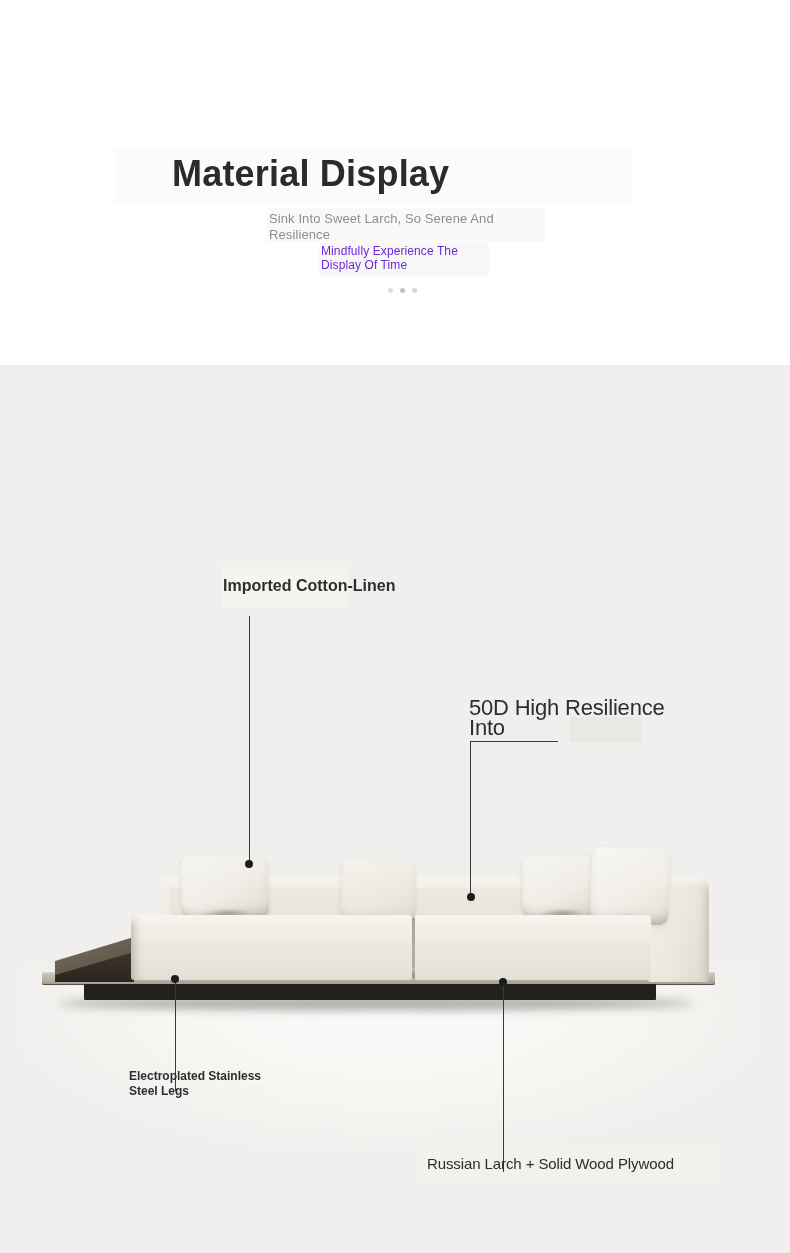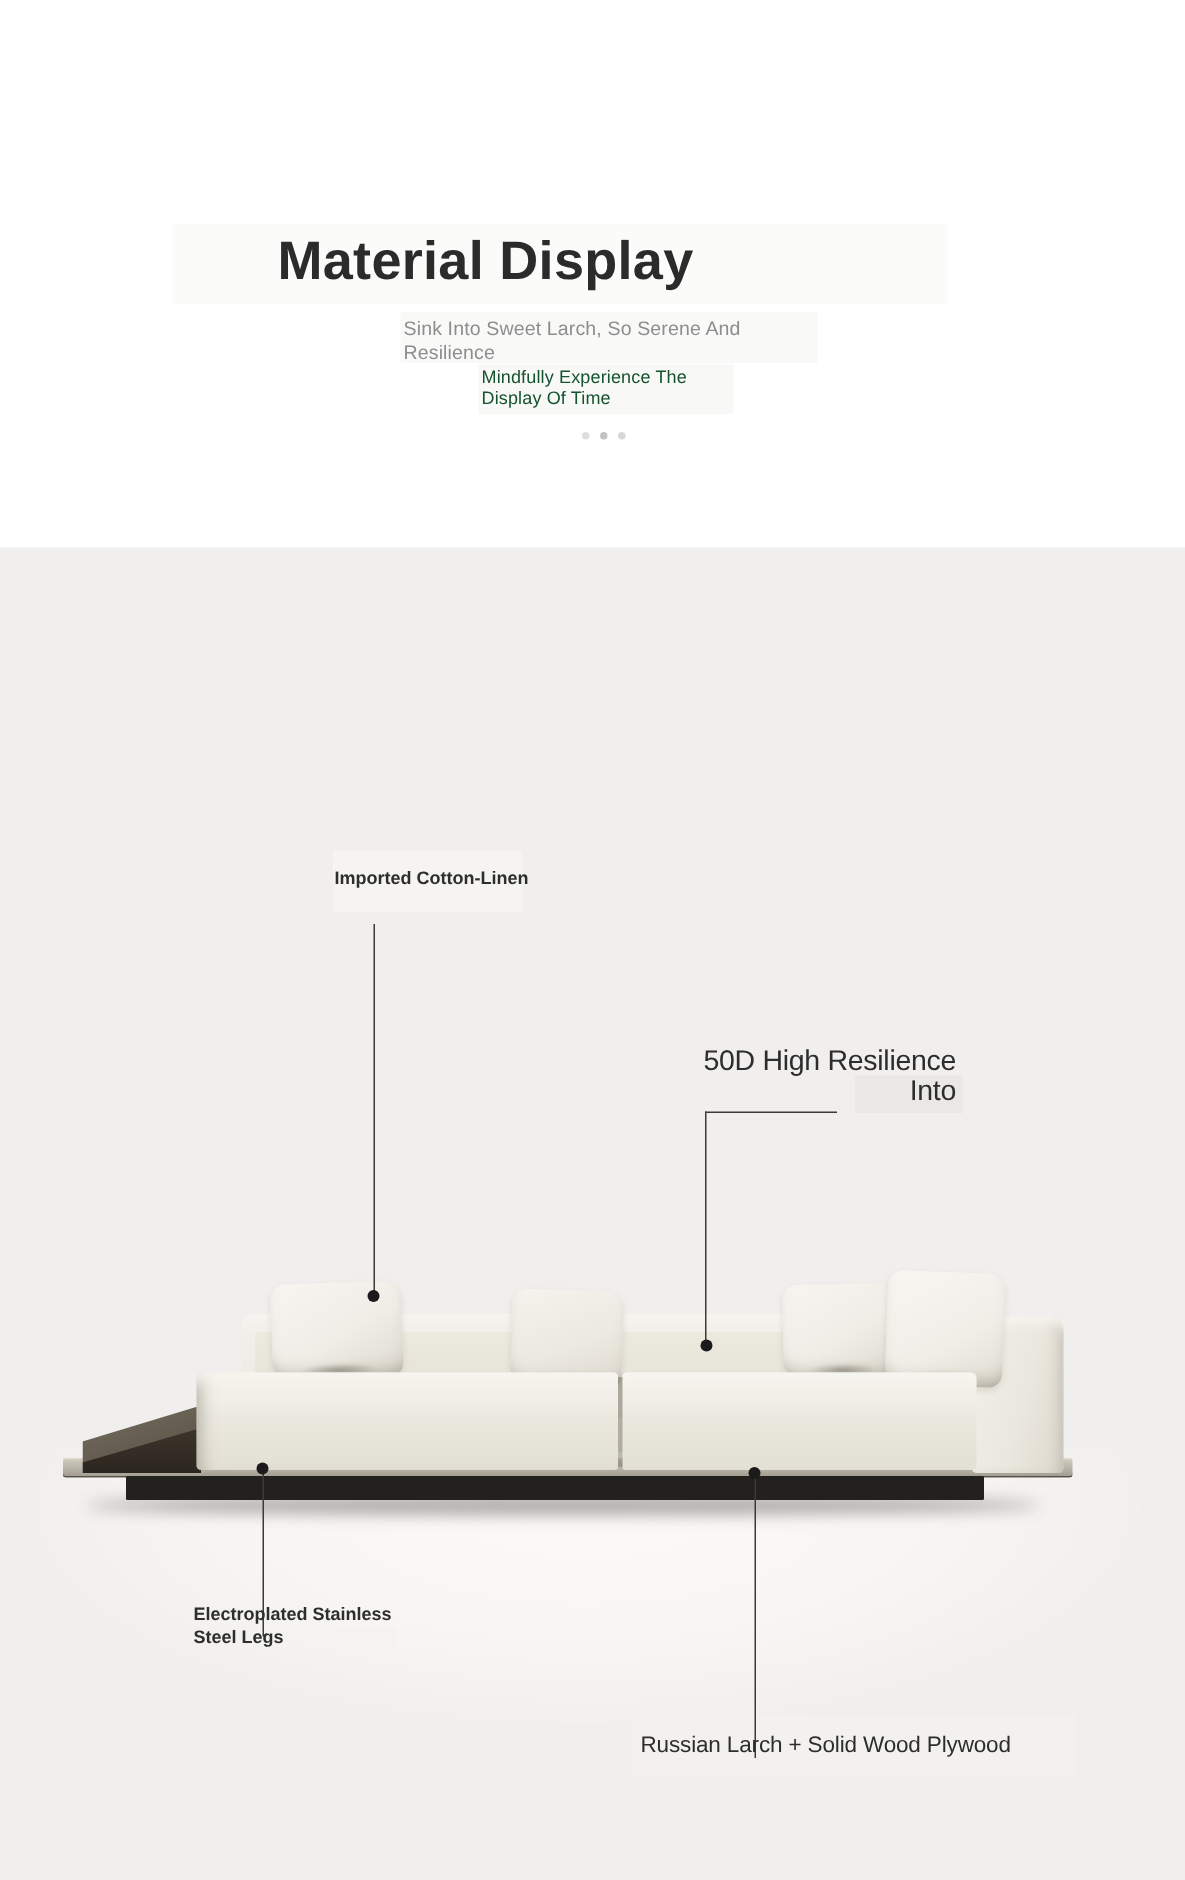--- a/index.html
+++ b/index.html
@@ -5,30 +5,30 @@
   html,body{margin:0;padding:0;background:#ffffff;}
   .screen{
     position:relative;width:790px;height:1253px;overflow:hidden;
     background:#ffffff;font-family:"Liberation Sans", sans-serif;
     -webkit-font-smoothing:antialiased;
   }
 
   
   .patch{position:absolute;pointer-events:none;}
   .hdr-title{
-    position:absolute;left:185px;top:152px;
+    position:absolute;left:172px;top:152px;
     font-size:36px;font-weight:700;color:#2b2b2b;letter-spacing:.2px;line-height:44px;
   }
   .hdr-sub{
     position:absolute;left:269px;top:211px;width:260px;
     font-size:13px;font-weight:500;color:#8d8d8d;line-height:15.5px;letter-spacing:.1px;
   }
   .hdr-tag{
     position:absolute;left:321px;top:245px;width:180px;
-    font-size:12px;font-weight:500;color:#14532d;line-height:13.5px;letter-spacing:.1px;
+    font-size:12px;font-weight:500;color:#6d28d9;line-height:13.5px;letter-spacing:.1px;
   }
   .dots{position:absolute;left:388px;top:288px;display:flex;gap:7px;}
   .dot{width:5px;height:5px;border-radius:50%;cursor:pointer;}
   .dot.d1{background:#dddddd;}
   .dot.d2{background:#c3c3c3;}
   .dot.d3{background:#d7d7d7;}
 
   
   .photo{
     position:absolute;left:0;top:365px;width:790px;height:888px;
@@ -112,24 +112,24 @@
   .seat-seam{
     position:absolute;left:412px;top:918px;width:3px;height:60px;
     background:rgba(108,103,90,.45);
   }
 
   
   .cl-line{position:absolute;width:1px;background:#3a3a3a;}
   .cl-hline{position:absolute;height:1px;background:#3a3a3a;}
   .cl-dot{position:absolute;width:8px;height:8px;border-radius:50%;background:#1b1b1b;}
   .cl-label{position:absolute;color:#2e2e2e;}
-  .c1-label{left:223px;top:578px;font-size:12px;font-weight:600;letter-spacing:0;white-space:nowrap;line-height:15px;}
+  .c1-label{left:223px;top:578px;font-size:16px;font-weight:600;letter-spacing:0;white-space:nowrap;line-height:15px;}
   .c1-line{left:249px;top:616px;height:248px;}
   .c1-dot{left:245px;top:860px;}
-  .c2-label{left:469px;top:698px;font-size:19px;font-weight:500;line-height:20px;letter-spacing:-.2px;color:#2d2d2d;text-align:right;}
+  .c2-label{left:469px;top:698px;font-size:22px;font-weight:500;line-height:20px;letter-spacing:-.2px;color:#2d2d2d;}
   .c2-hline{left:470px;top:741px;width:88px;}
   .c2-vline{left:470px;top:741px;height:157px;}
   .c2-dot{left:467px;top:893px;}
   .c3-dot{left:171px;top:975px;}
   .c3-line{left:175px;top:979px;height:112px;}
   .c3-label{left:129px;top:1069px;font-size:12px;font-weight:600;line-height:15px;}
   .c4-dot{left:499px;top:978px;}
   .c4-line{left:503px;top:982px;height:190px;}
   .c4-label{left:427px;top:1155px;font-size:15px;font-weight:500;letter-spacing:-.1px;white-space:nowrap;color:#2d2d2d;}
 </style>

